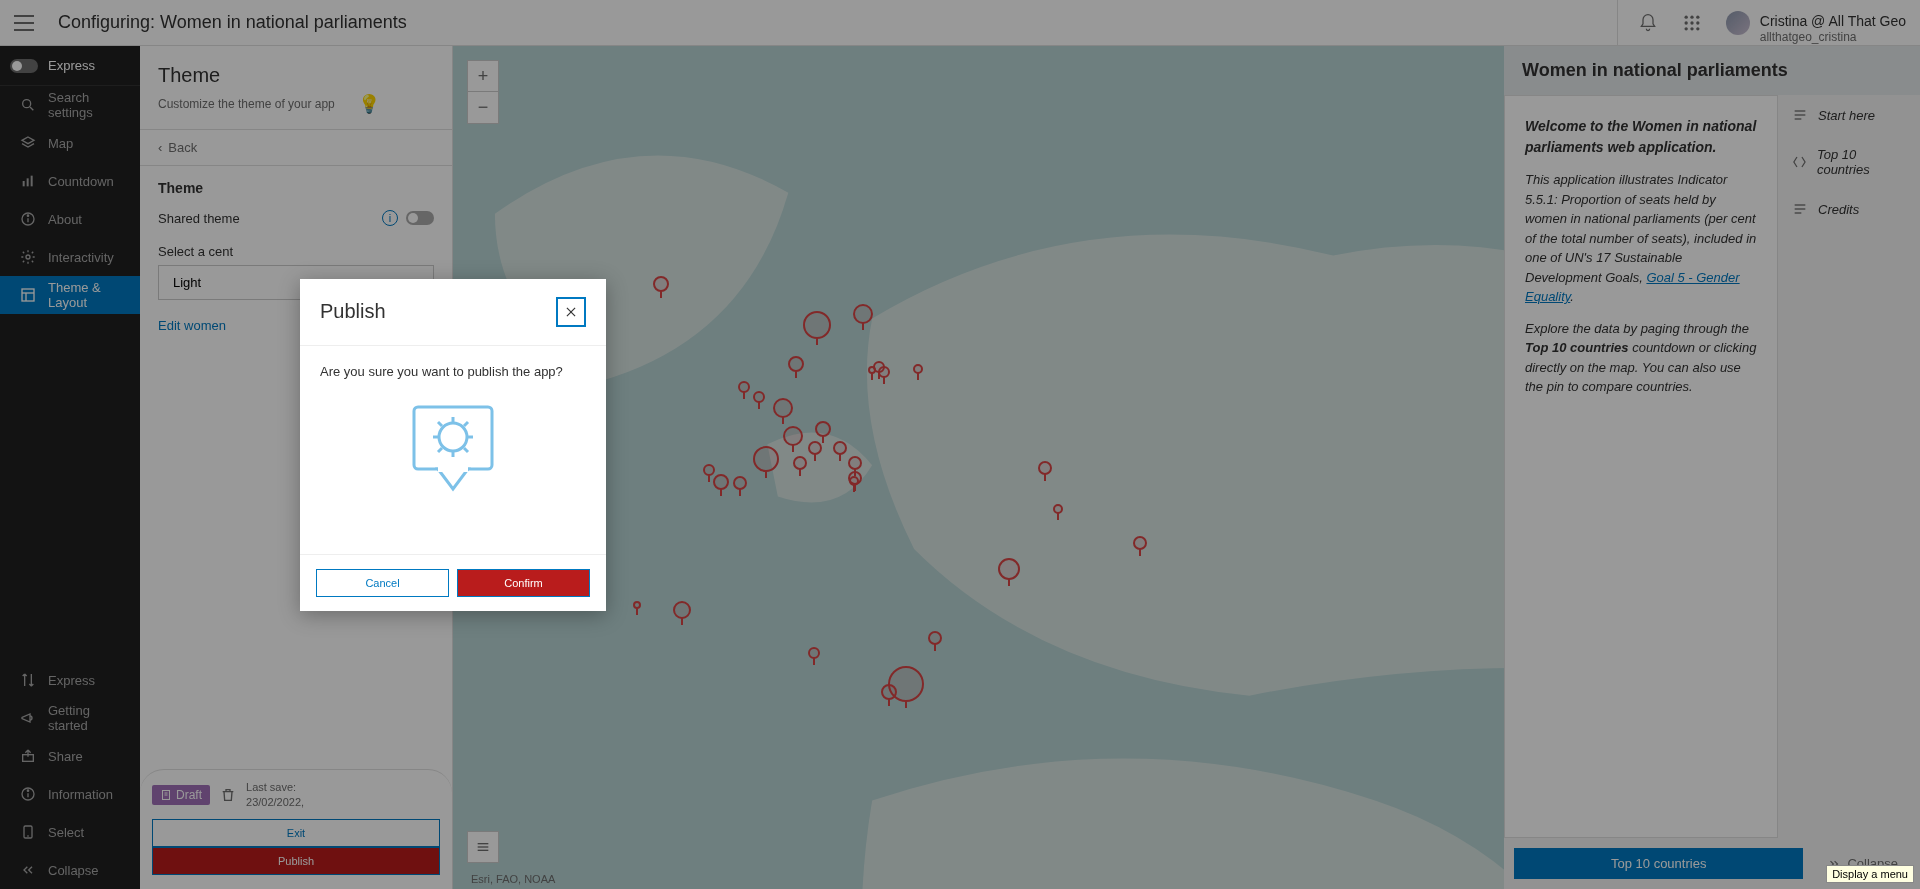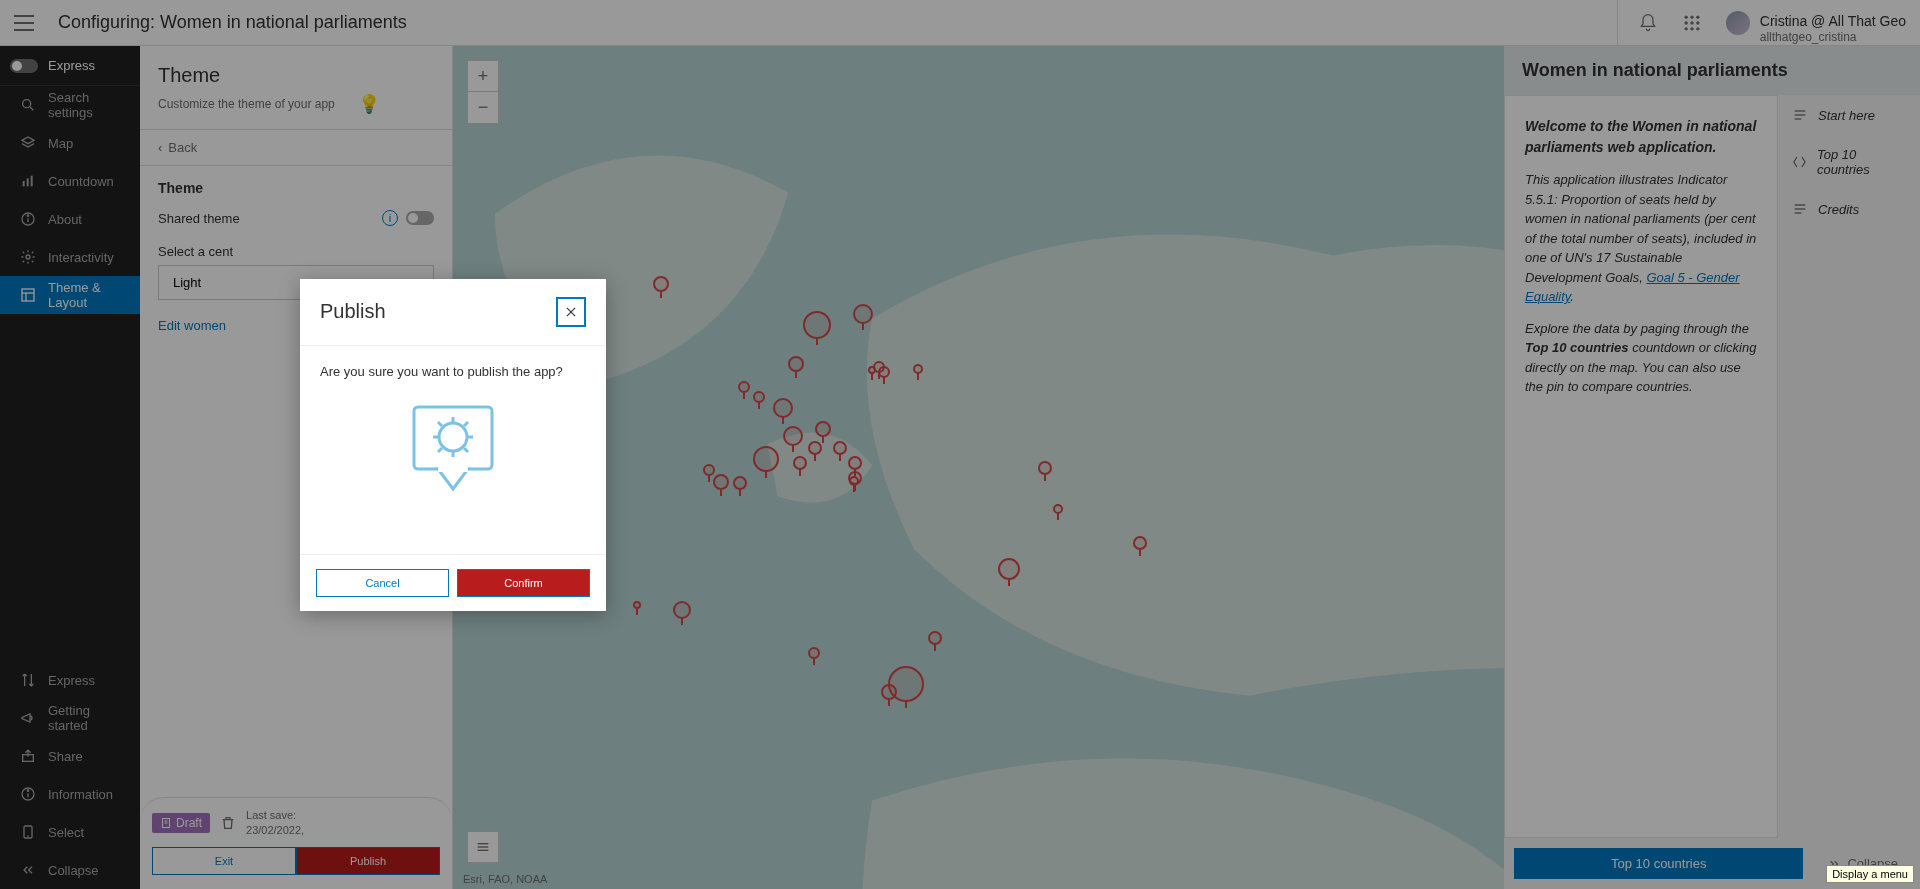--- a/index.html
+++ b/index.html
@@ -273,20 +273,21 @@
       color: #6e6e6e;
       cursor: pointer;
     }
     .save-info {
       font-size: 11px;
       color: #6e6e6e;
       line-height: 1.3;
     }
     .footer-buttons {
       display: flex;
+      flex-direction: column;
     }
     .btn {
       flex: 1;
       padding: 7px 0;
       font-size: 11px;
       cursor: pointer;
       border: 1px solid;
       text-align: center;
     }
     .btn-outline {
@@ -339,21 +340,21 @@
       background: #fff;
       border: 1px solid #ccc;
       display: flex;
       align-items: center;
       justify-content: center;
       cursor: pointer;
     }
     .map-footer {
       position: absolute;
       bottom: 4px;
-      left: 10px;
+      left: 18px;
       right: 10px;
       display: flex;
       justify-content: space-between;
       font-size: 11px;
       color: #6e6e6e;
     }
     .map-markers {
       position: absolute;
       inset: 0;
     }

